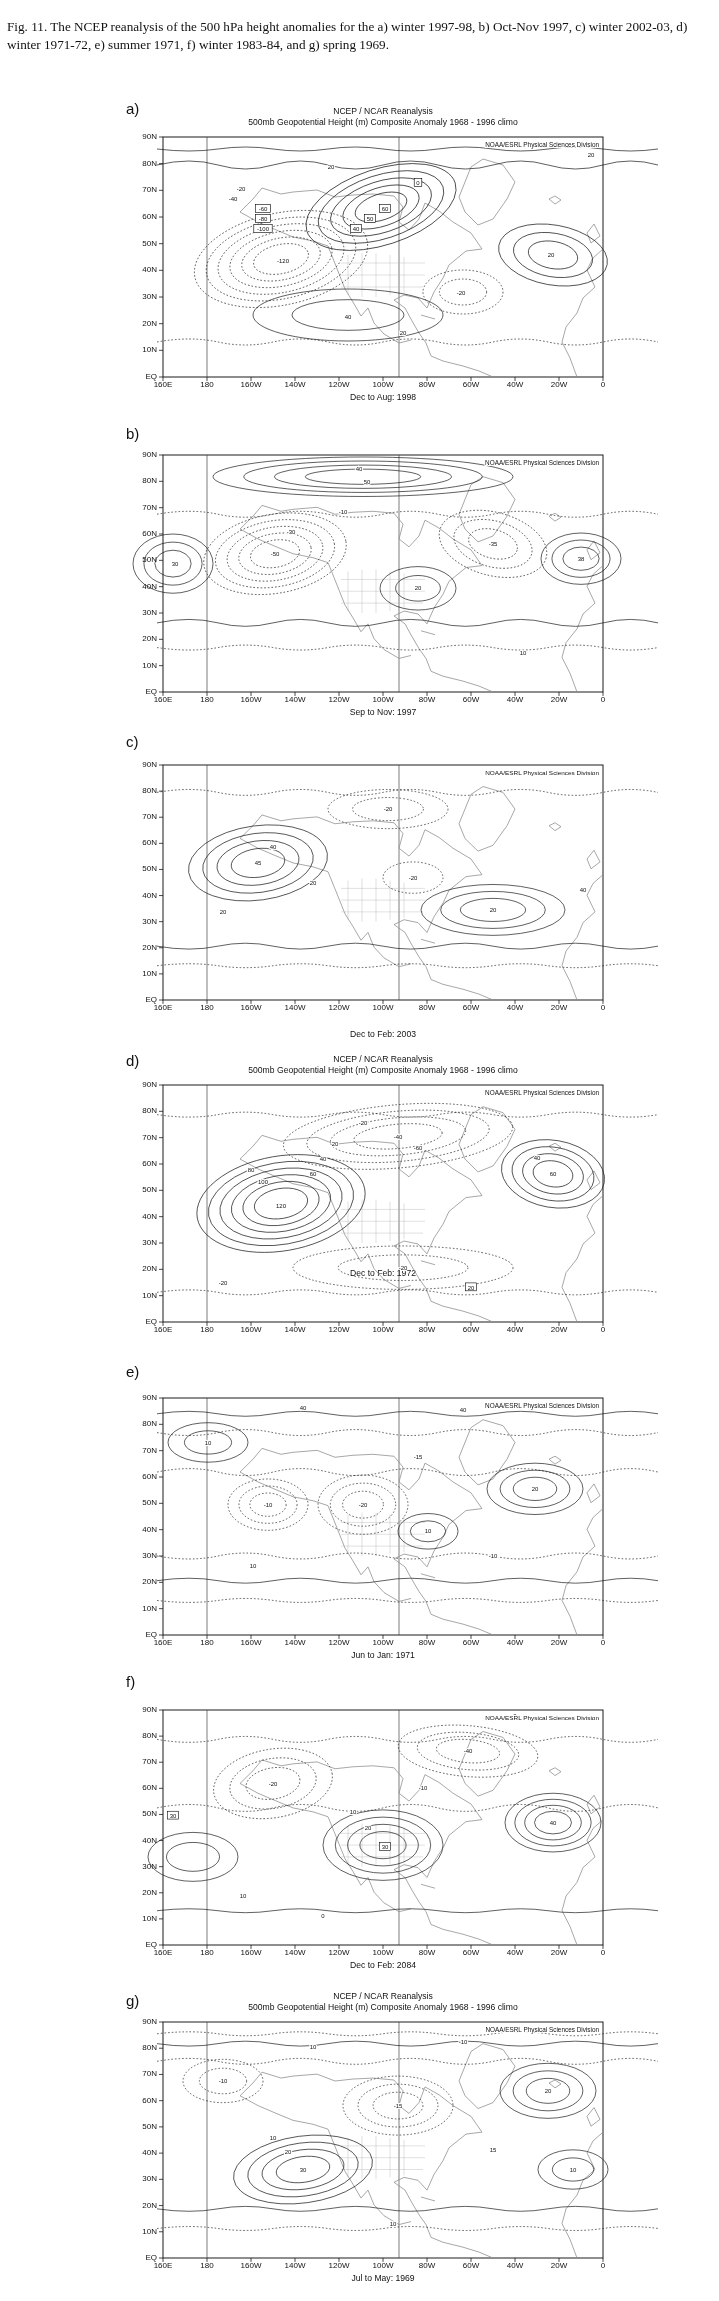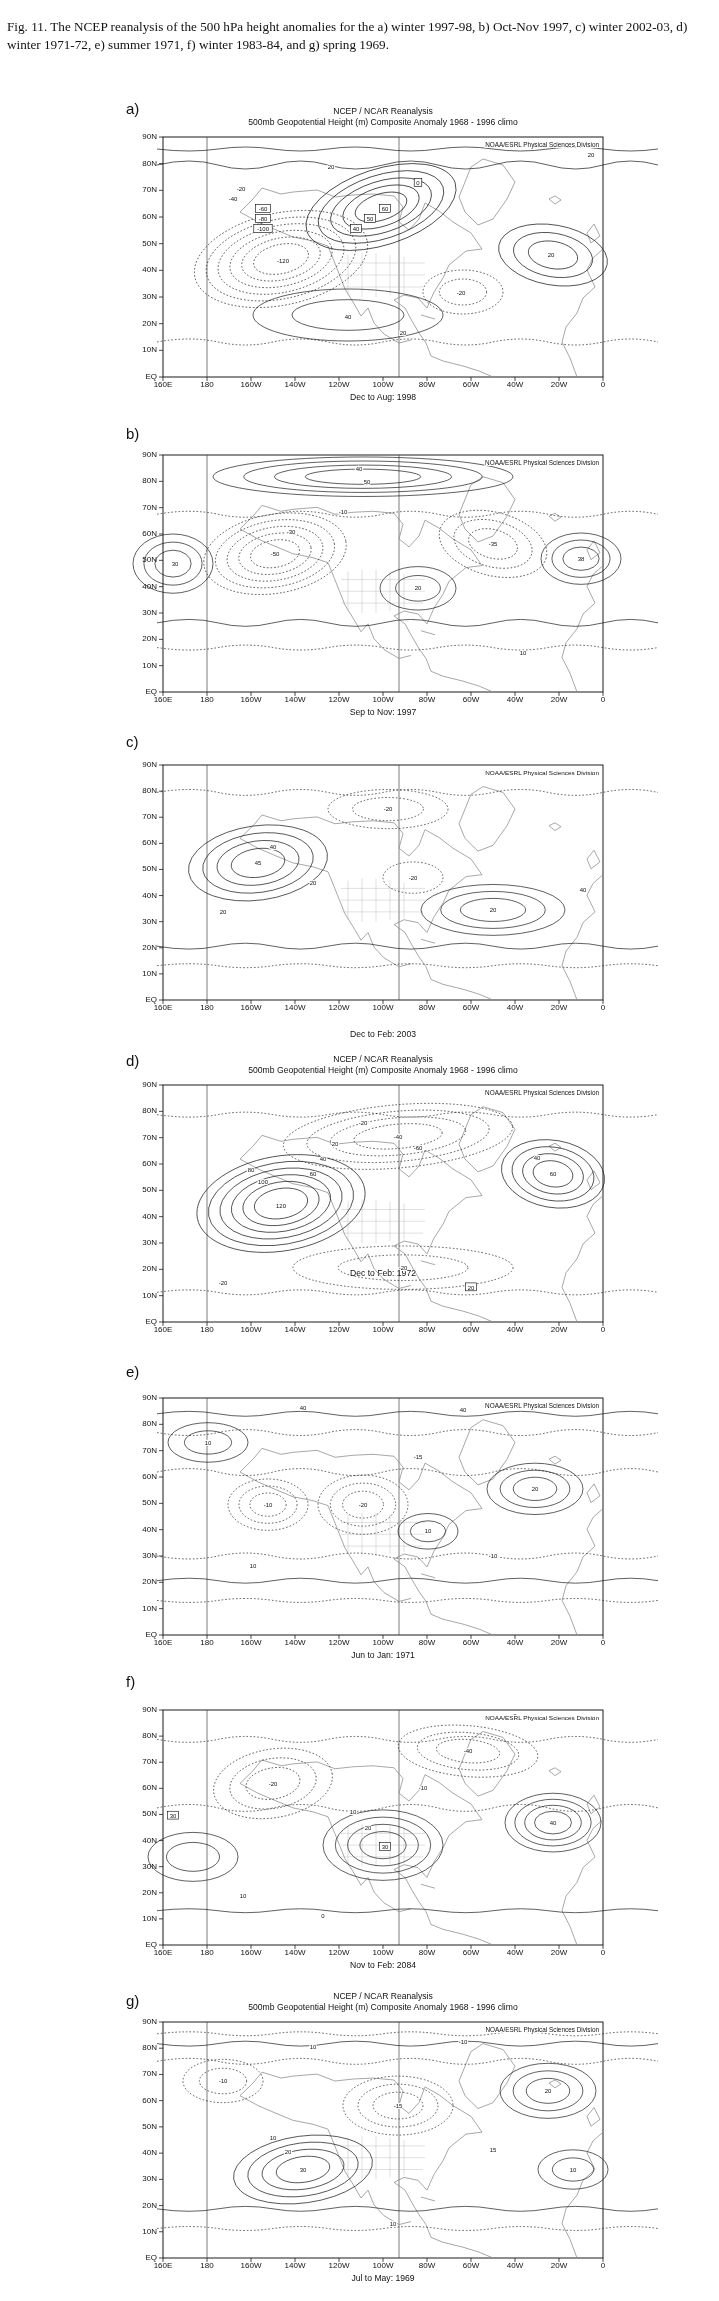--- a/index.html
+++ b/index.html
@@ -532,21 +532,21 @@
         <text x="45" y="47.2" text-anchor="middle" font-size="6" fill="#111111" paint-order="stroke" stroke="#fff" stroke-width="2">10</text>
         <text x="330" y="162.2" text-anchor="middle" font-size="6" fill="#111111" paint-order="stroke" stroke="#fff" stroke-width="2">-10</text>
         <text x="90" y="172.2" text-anchor="middle" font-size="6" fill="#111111" paint-order="stroke" stroke="#fff" stroke-width="2">10</text>
         <text x="255" y="62.2" text-anchor="middle" font-size="6" fill="#111111" paint-order="stroke" stroke="#fff" stroke-width="2">-15</text>
         <text x="436" y="10" text-anchor="end" font-size="6.4" fill="#111111" paint-order="stroke" stroke="#fff" stroke-width="2">NOAA/ESRL  Physical  Sciences  Division</text>
       </svg>
     </div>
     <div class="panel">
     <div class="panel-letter" style="top: 1673px;">f)</div>
 
-    <div class="season-label" style="left: 163px; width: 440px; top: 1960px;">Nov to Feb: 2084</div>
+    <div class="season-label" style="left: 163px; width: 440px; top: 1960px;">Dec to Feb: 2084</div>
   <span class="ylab" style="left: 115px; top: 1705px;">90N</span>
       <span class="ylab" style="left: 115px; top: 1731.11px;">80N</span>
       <span class="ylab" style="left: 115px; top: 1757.22px;">70N</span>
       <span class="ylab" style="left: 115px; top: 1783.33px;">60N</span>
       <span class="ylab" style="left: 115px; top: 1809.44px;">50N</span>
       <span class="ylab" style="left: 115px; top: 1835.56px;">40N</span>
       <span class="ylab" style="left: 115px; top: 1861.67px;">30N</span>
       <span class="ylab" style="left: 115px; top: 1887.78px;">20N</span>
       <span class="ylab" style="left: 115px; top: 1913.89px;">10N</span>
       <span class="ylab" style="left: 115px; top: 1940px;">EQ</span>

